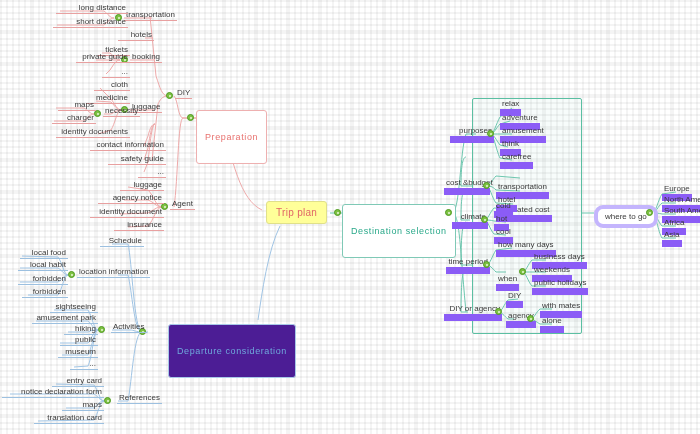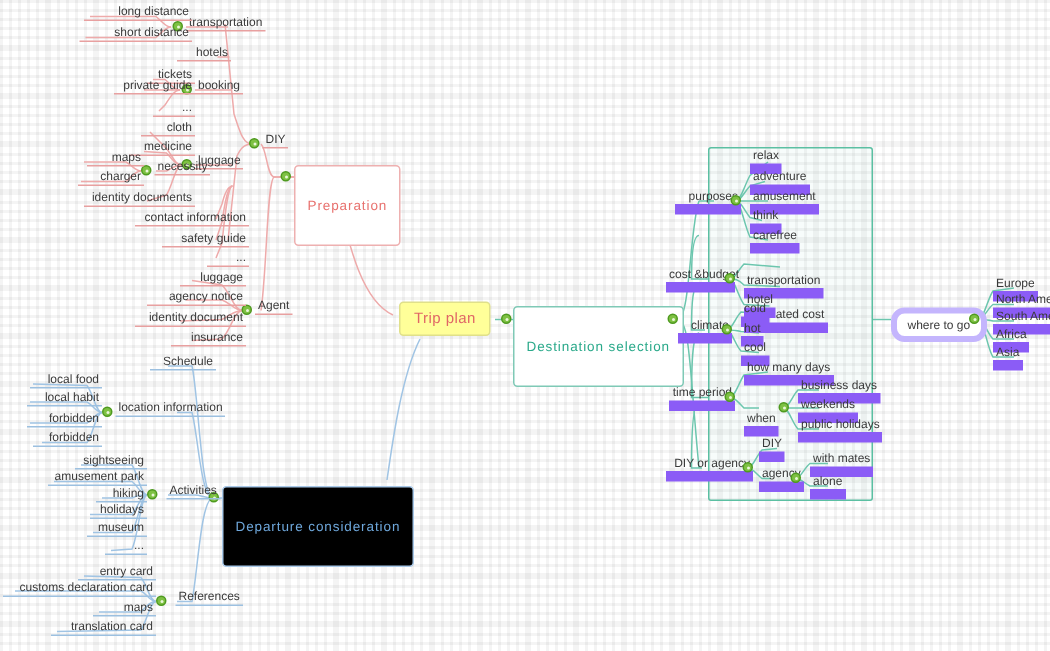--- a/index.html
+++ b/index.html
@@ -33,21 +33,21 @@
   .t-blue .leaf, .t-blue .hub {border-bottom:1px solid #9cc0e0;}
   .t-green .leaf,.t-green .hub{border-bottom:7px solid #8b5cf6;}
 
   
   .box{position:absolute;font-size:9px;letter-spacing:.6px;
        border-radius:3px;padding:21px 8px;white-space:nowrap;box-sizing:border-box;}
   .box.central{background:#ffff99;border:1px solid #e0e08a;color:#e06666;
        font-size:10px;letter-spacing:.3px;padding:5px 9px;}
   .box.prep{background:#ffffff;border:1px solid #eeb0b0;color:#e8726f;}
   .box.dest{background:#ffffff;border:1px solid #7fc9b6;color:#2aa98a;}
-  .box.dep {background:#000000;border:1px solid #a8c8e8;color:#6fa8dc;}
+  .box.dep {background:#4c1d95;border:1px solid #a8c8e8;color:#6fa8dc;margin-left:20px;}
   .box.wtg {background:#ffffff;border:4px solid #c4b5fd;color:#3a3a3a;
        font-size:8px;letter-spacing:0;border-radius:9px;padding:3px 7px;}
 
   .subtree-frame{position:absolute;border:1px solid #5bbfa2;border-radius:2px;
        background:rgba(120,210,185,0.06);box-sizing:border-box;}
 </style>
 </head>
 <body>
 
 <div id="stage">
@@ -282,25 +282,25 @@
     <div class="node leaf r" style="left:20px;top:249px;width:44px;">local food</div>
     <div class="node leaf r" style="left:18px;top:261px;width:46px;">local habit</div>
     <div class="node leaf r" style="left:18px;top:275px;width:46px;">forbidden</div>
     <div class="node leaf r" style="left:22px;top:288px;width:42px;">forbidden</div>
 
     <div class="node leaf" style="left:111px;top:323px;">Activities</div>
     <div class="dot" style="left:98px;top:326px;"></div>
     <div class="node leaf r" style="left:50px;top:303px;width:44px;">sightseeing</div>
     <div class="node leaf r" style="left:32px;top:314px;width:62px;">amusement park</div>
     <div class="node leaf r" style="left:64px;top:325px;width:30px;">hiking</div>
-    <div class="node leaf r" style="left:60px;top:336px;width:34px;">holidays</div>
+    <div class="node leaf r" style="left:60px;top:336px;width:34px;">public</div>
     <div class="node leaf r" style="left:58px;top:348px;width:36px;">museum</div>
     <div class="node leaf r" style="left:70px;top:360px;width:24px;">...</div>
 
     <div class="node leaf" style="left:117px;top:394px;">References</div>
     <div class="dot" style="left:104px;top:397px;"></div>
     <div class="node leaf r" style="left:52px;top:377px;width:48px;">entry card</div>
-    <div class="node leaf r" style="left:2px;top:388px;width:98px;">customs declaration card</div>
+    <div class="node leaf r" style="left:2px;top:388px;width:98px;">notice declaration form</div>
     <div class="node leaf r" style="left:62px;top:401px;width:38px;">maps</div>
     <div class="node leaf r" style="left:34px;top:414px;width:66px;">translation card</div>
   </div>
 
 </div>
 
 </body></html>

